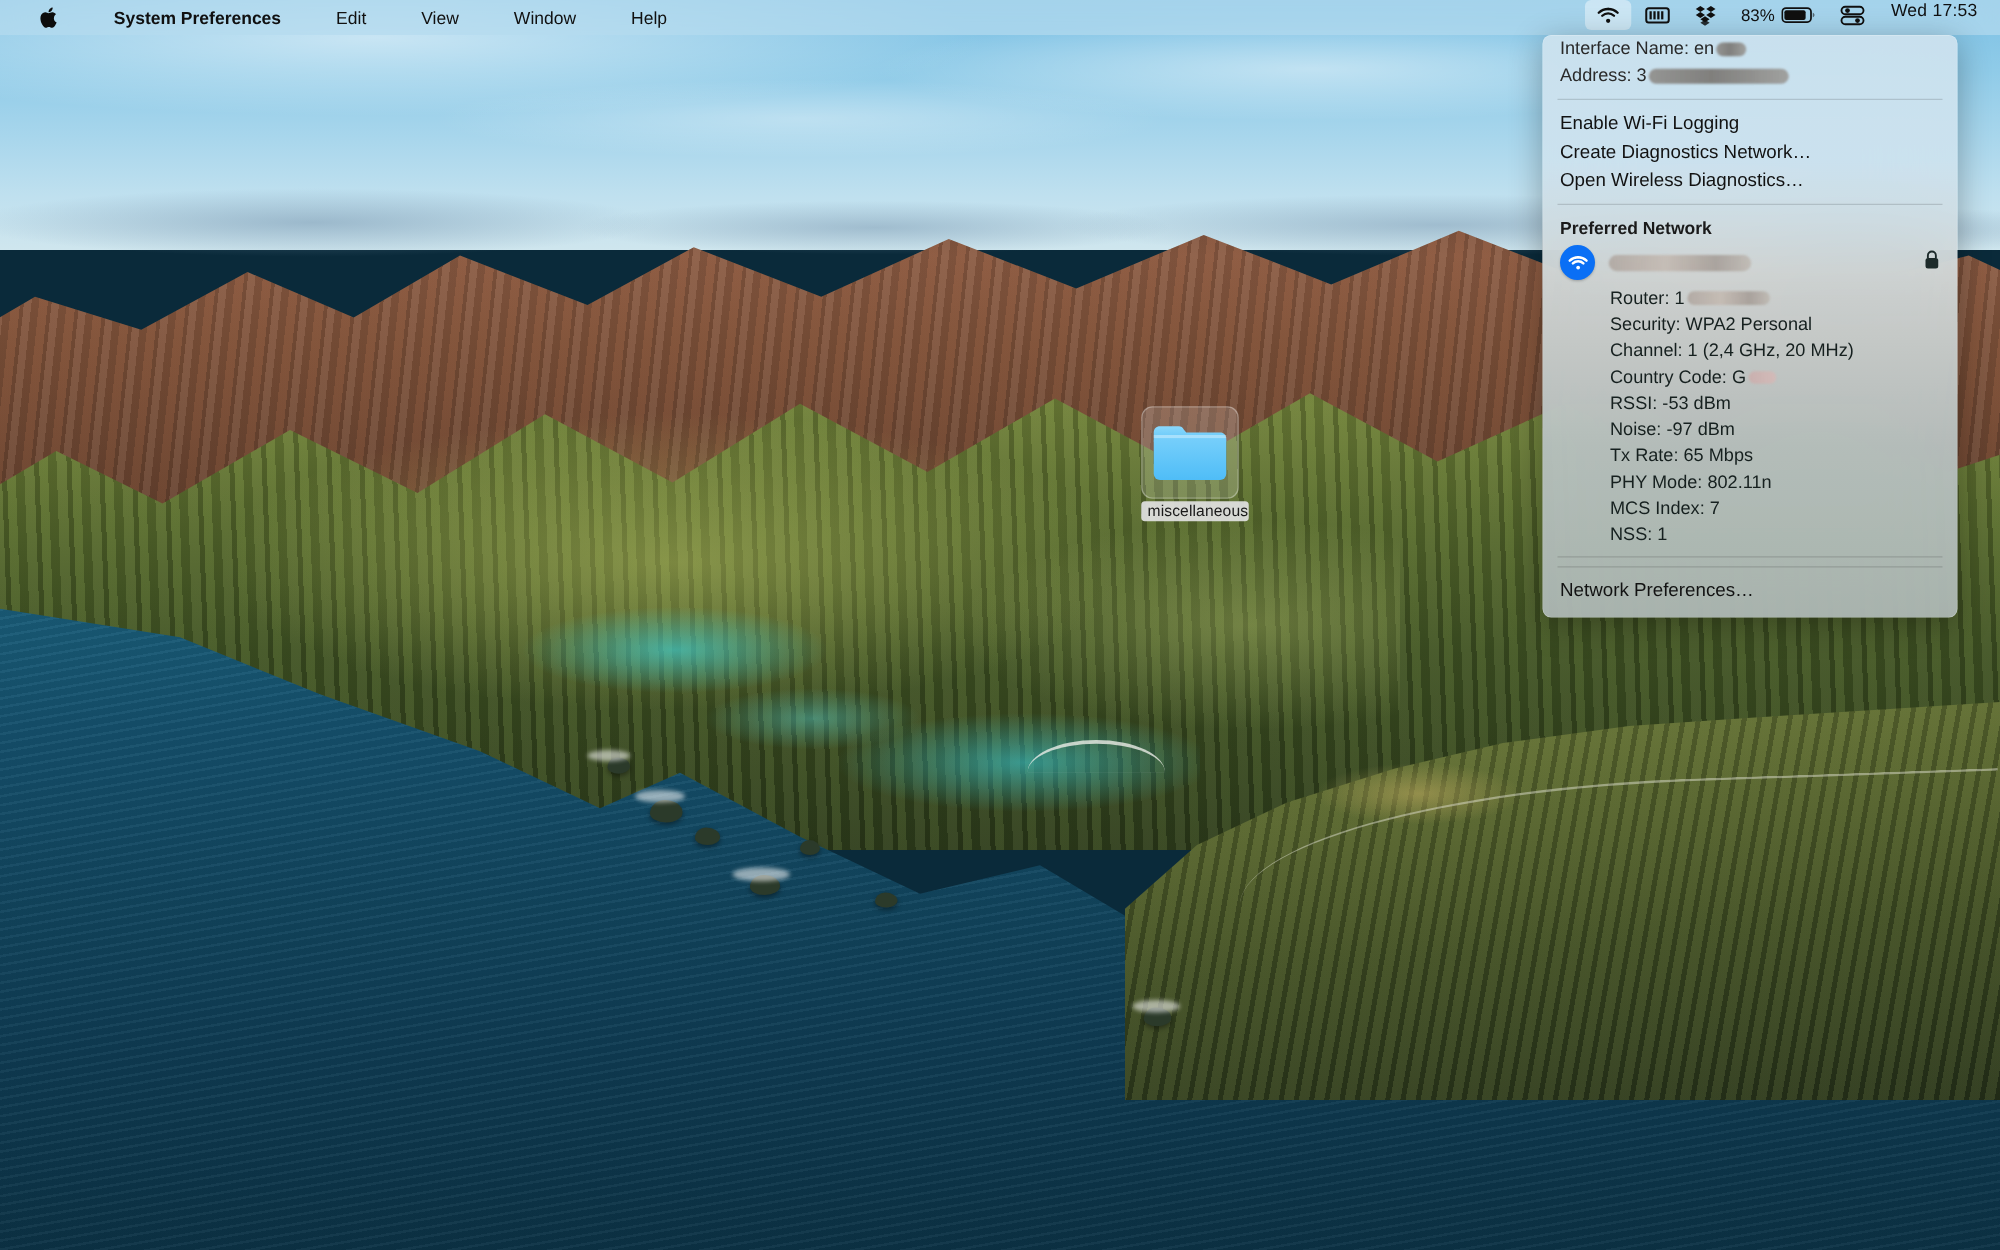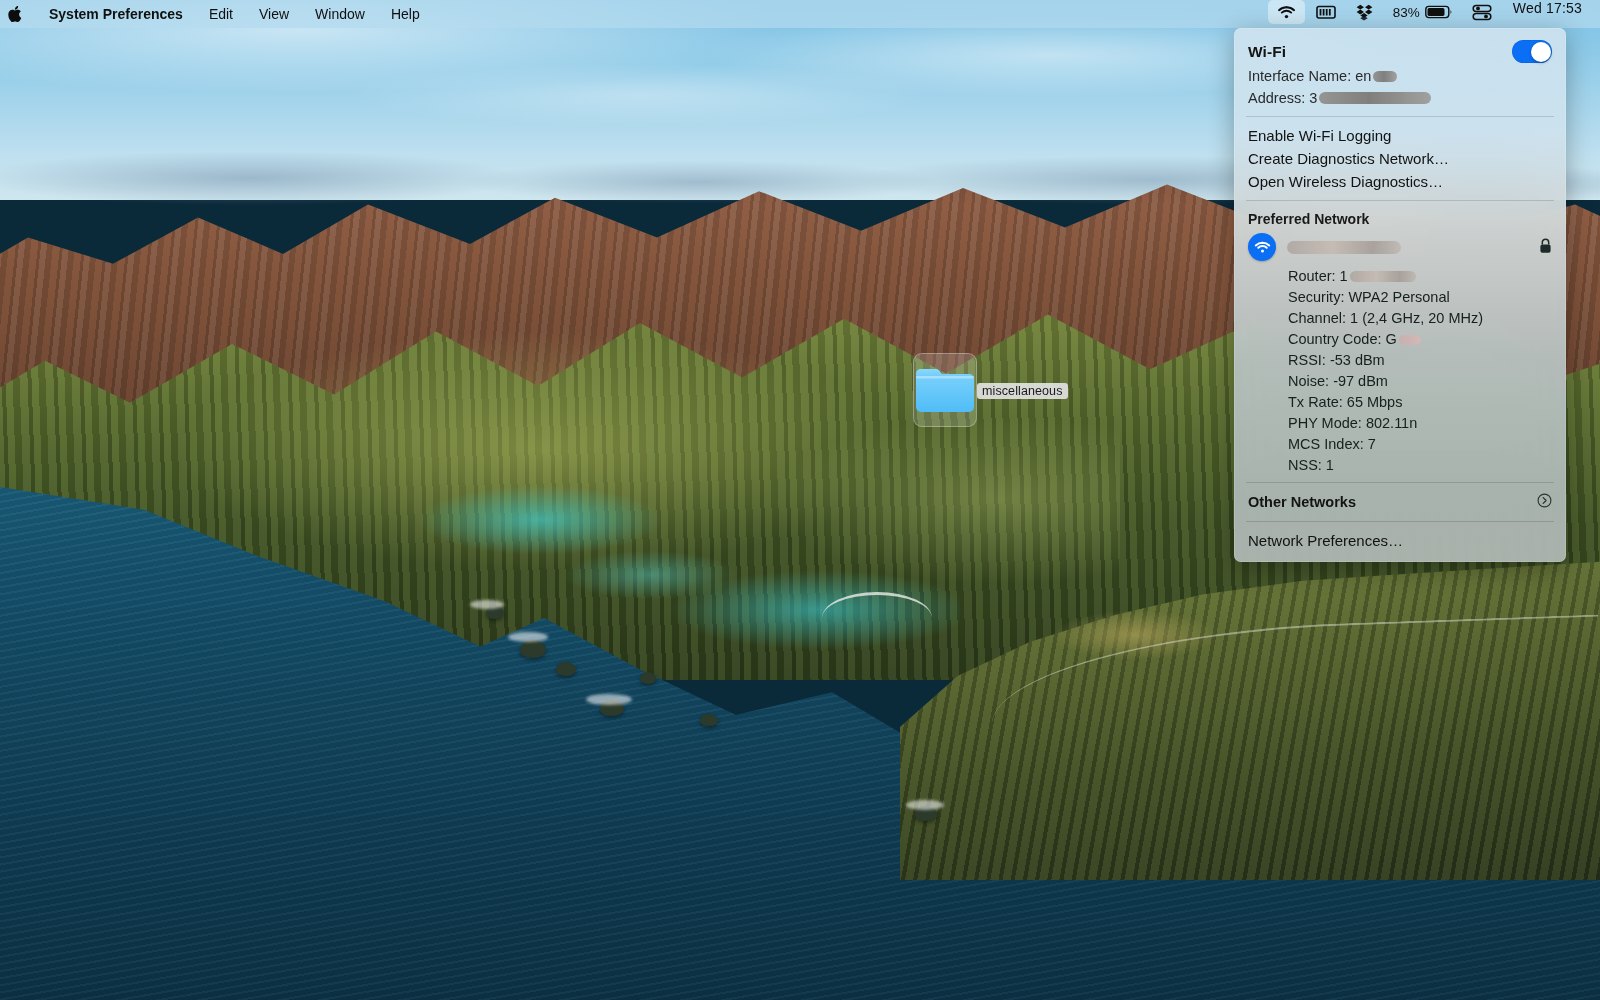--- a/index.html
+++ b/index.html
@@ -142,34 +142,34 @@
   .foam { position:absolute; background:rgba(255,255,255,.55); border-radius:50%; filter:blur(1.5px); }
 
   
   #menubar {
     position:absolute; left:0; top:0; width:1600px; height:28px;
     background:rgba(183,219,239,.68);
     backdrop-filter:blur(22px);
     display:flex; align-items:center;
     font-size:14px; color:#101010; z-index:50;
   }
-  .mb-left { display:flex; align-items:center; height:100%; padding-left:2px; }
+  .mb-left { display:flex; align-items:center; height:100%; padding-left:26px;gap:18px; }
   .mb-item { padding:0 13px; height:22px; line-height:22px; border-radius:4px; cursor:default; white-space:nowrap; }
   .mb-item.apple { padding:0 12px 0 6px; display:flex; align-items:center; }
   .mb-item.bold { font-weight:bold; }
   .mb-right { margin-left:auto; display:flex; height:100%; padding-right:14px; gap:2px; }
   .mb-stat { height:24px; display:flex; align-items:center; padding:0 9px; border-radius:5px; }
   .mb-stat.active { background:rgba(255,255,255,.42); }
   .mb-clock { padding:0 4px 0 10px; font-size:14px; letter-spacing:.2px; white-space:nowrap; }
   .mb-batt-pct { font-size:13.5px; margin-right:5px; }
 
   
   #folder-icon {
-    position:absolute; left:913px; top:342px; width:86px; height:96px;
-    display:flex; flex-direction:row; align-items:center; z-index:10;
+    position:absolute; left:913px; top:325px; width:86px; height:96px;
+    display:flex; flex-direction:column; z-index:10;
   }
   .folder-sel {
     width:78px; height:74px; border-radius:9px;
     background:rgba(255,255,255,.17);
     border:1px solid rgba(255,255,255,.30);
     display:flex; align-items:center; justify-content:center;
   }
   .folder-label {
     margin-top:2px; font-size:12.5px; color:#1a1a1a;
     background:rgba(226,226,226,.92); border-radius:3px;
@@ -340,26 +340,20 @@
         <rect x="1.2" y="9.4" width="17.6" height="6" rx="3" fill="none" stroke="#101010" stroke-width="1.5"></rect>
         <circle cx="14" cy="12.4" r="1.9" fill="#101010"></circle>
       </svg>
     </div>
     <div class="mb-clock">Wed 17:53</div>
   </div>
 </div>
 
 <div id="wifi-menu">
 
-  <div class="wm-head">
-    <div class="wm-title">Wi-Fi</div>
-    <div class="toggle">
-      <div class="knob"></div>
-    </div>
-  </div>
 
   <div class="wm-sub">
     <span>Interface Name: en</span>
     <span class="redact dark" style="width:24px;height:11px;"></span>
   </div>
 
   <div class="wm-sub">
     <span>Address: 3</span>
     <span class="redact dark" style="width:112px;height:12px;"></span>
   </div>
@@ -402,26 +396,17 @@
   </div>
   <div class="wm-detail">RSSI: -53 dBm</div>
   <div class="wm-detail">Noise: -97 dBm</div>
   <div class="wm-detail">Tx Rate: 65 Mbps</div>
   <div class="wm-detail">PHY Mode: 802.11n</div>
   <div class="wm-detail">MCS Index: 7</div>
   <div class="wm-detail">NSS: 1</div>
 
   <div class="wm-divider"></div>
 
-  <div class="wm-bottom">
-    <span style="font-weight:bold;">Other Networks</span>
-    <span>
-      <svg width="15" height="15" viewBox="0 0 15 15">
-        <circle cx="7.5" cy="7.5" r="6.4" fill="none" stroke="#2a3434" stroke-width="1.1"></circle>
-        <path d="M6.2 4.6 9.1 7.5 6.2 10.4" stroke="#2a3434" stroke-width="1.3" fill="none" stroke-linecap="round" stroke-linejoin="round"></path>
-      </svg>
-    </span>
-  </div>
 
   <div class="wm-divider"></div>
 
   <div class="wm-row">Network Preferences…</div>
 </div>
 
 </body></html>

